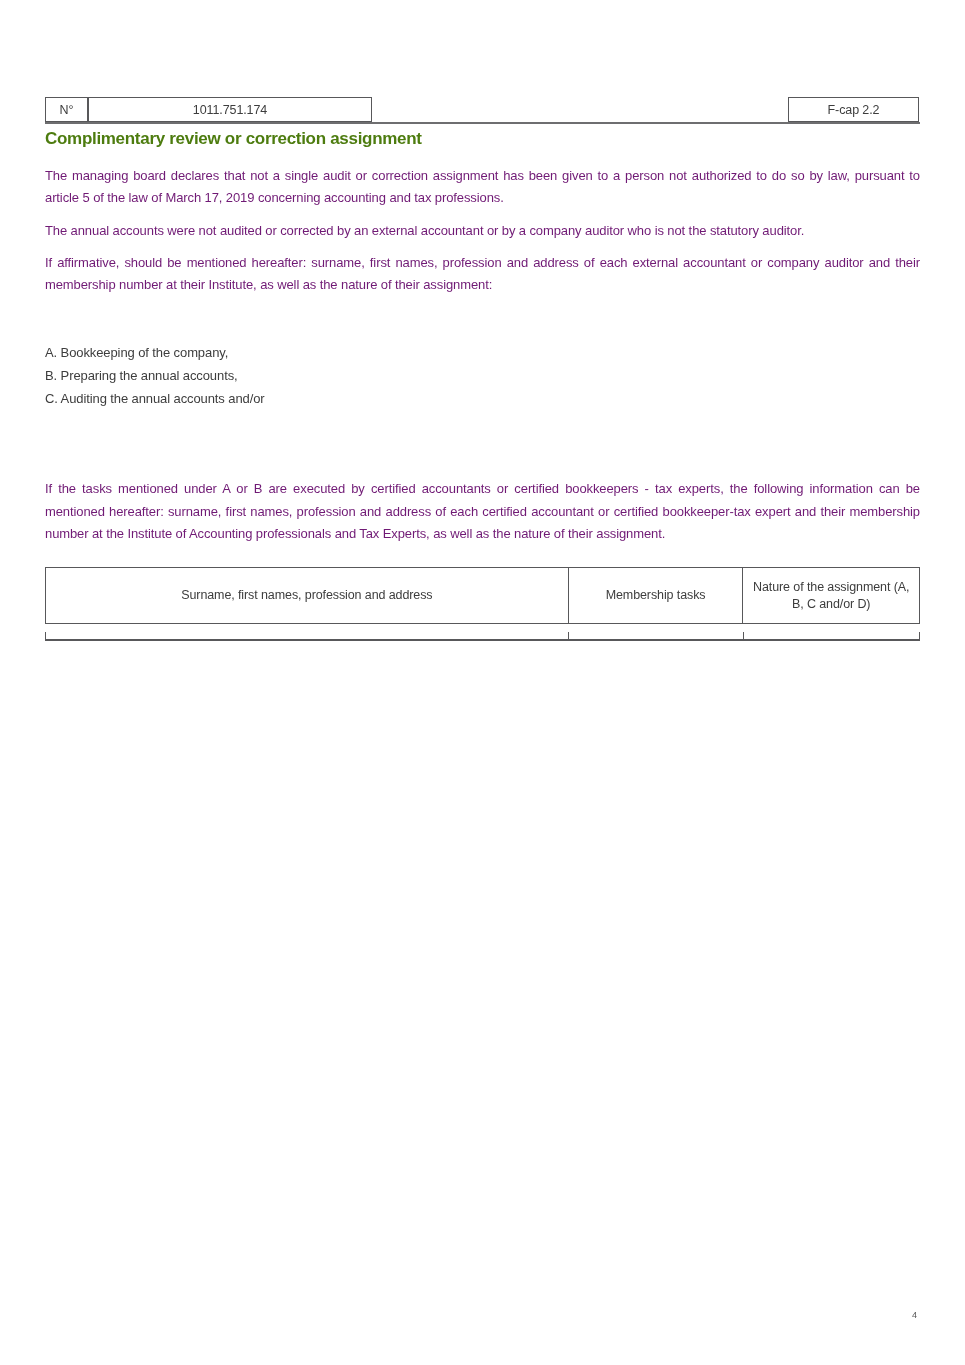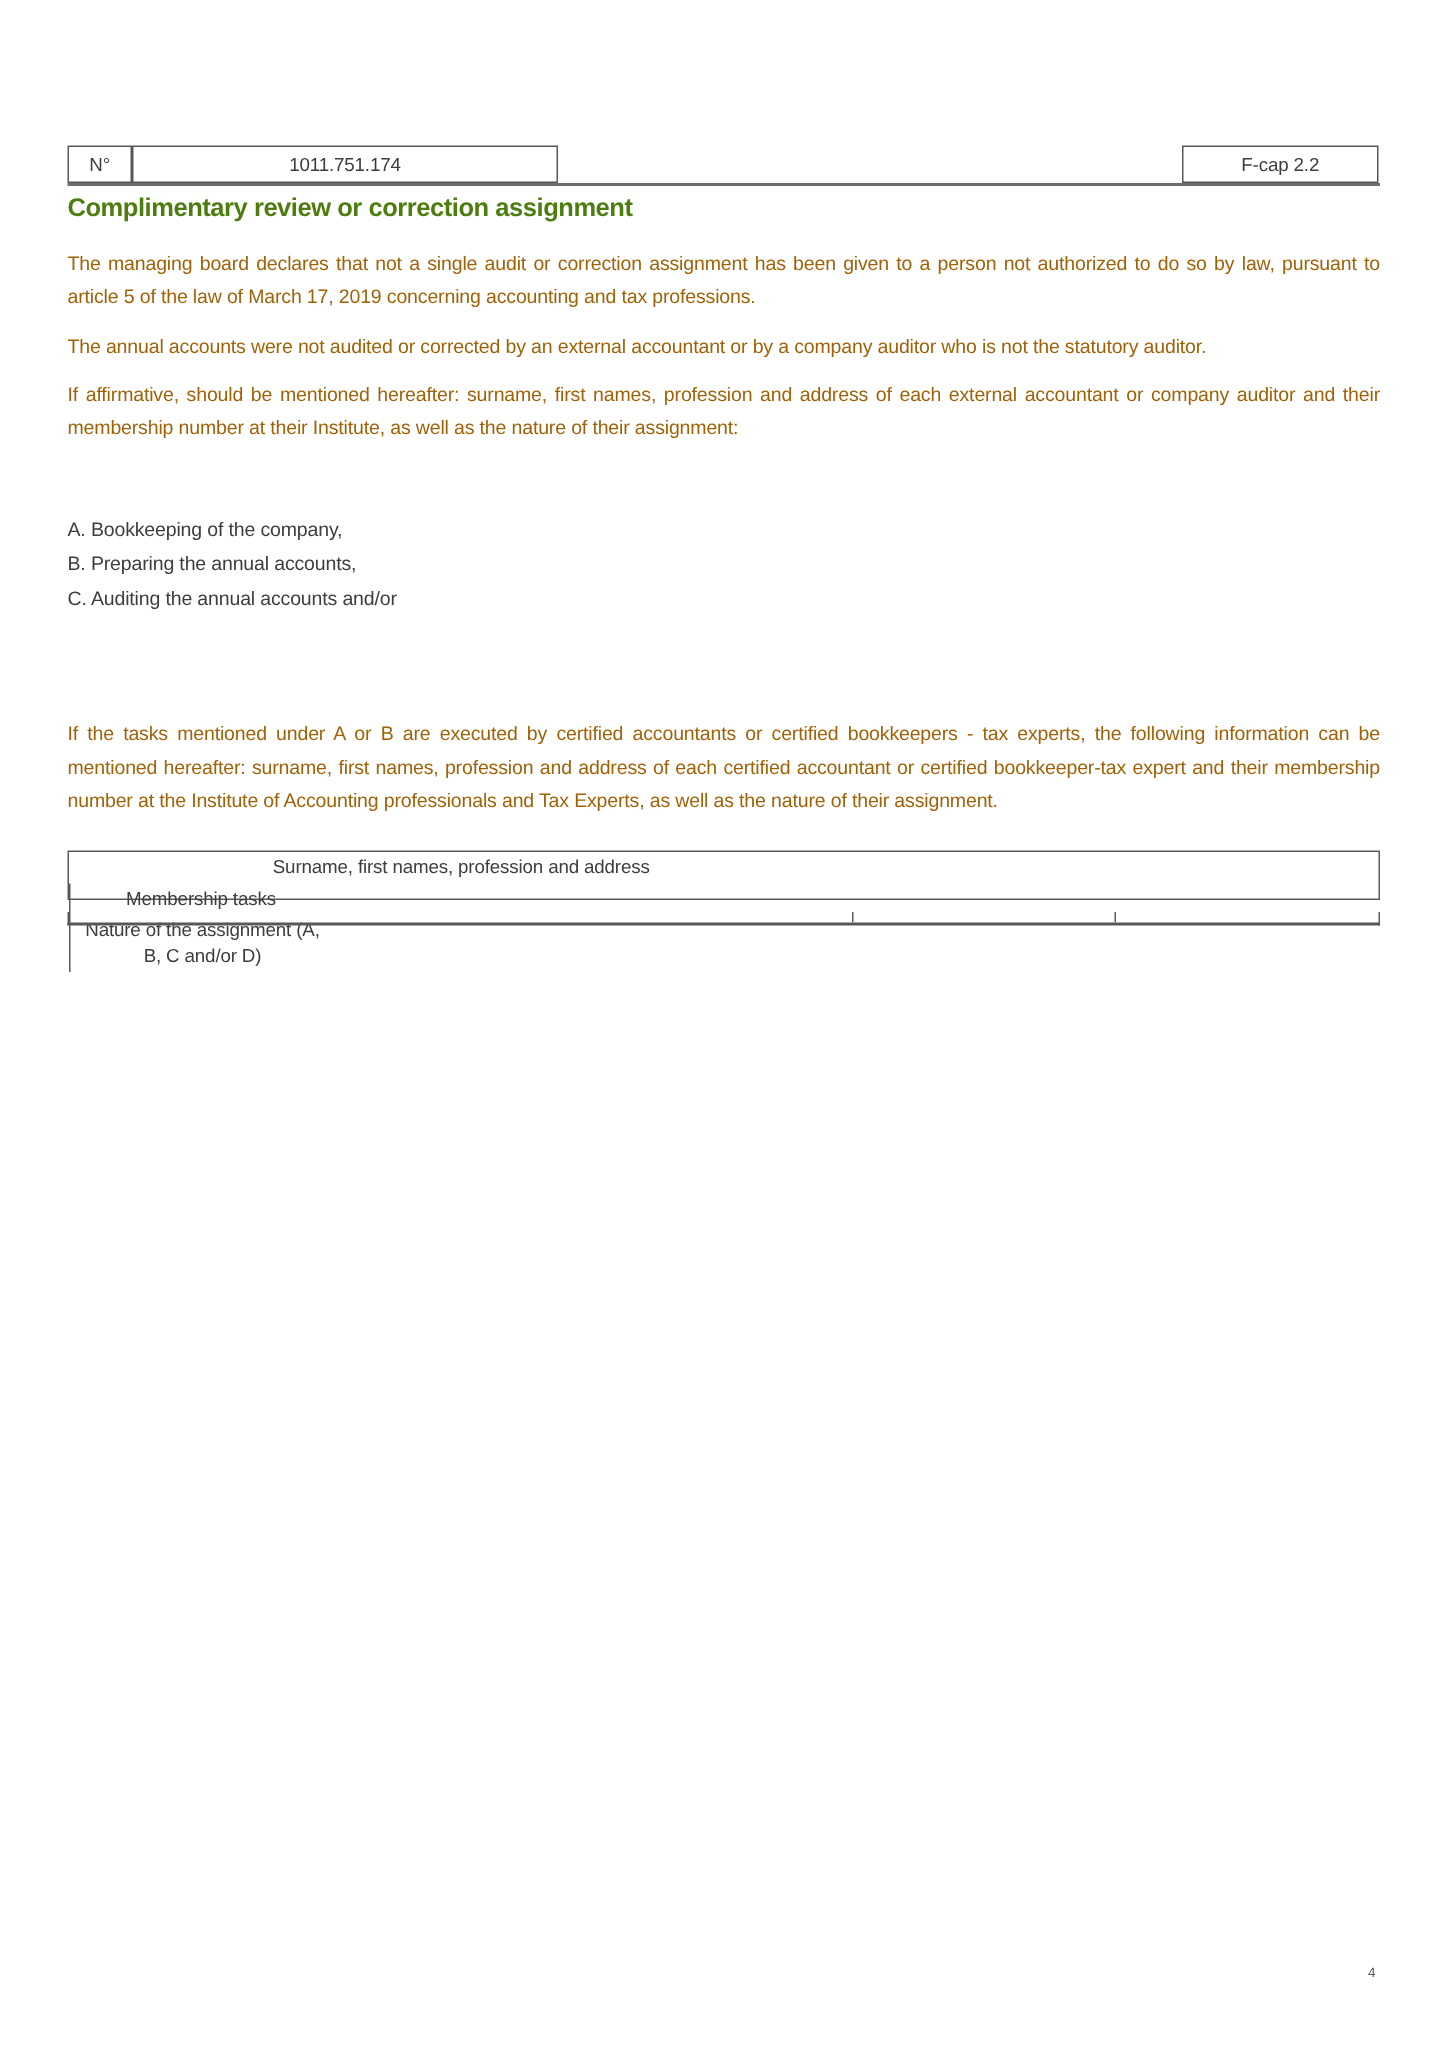--- a/index.html
+++ b/index.html
@@ -50,41 +50,40 @@
     font-weight: 700;
     color: #4d7c0f;
     letter-spacing: -0.3px;
   }
 
   
   .para {
     font-size: 13px;
     line-height: 22px;
     letter-spacing: -0.1px;
-    color: #a16207;
+    color: #701a75;
   }
   .justified { text-align: justify; }
   .p1 { top: 165px; }
   .p2 { top: 220px; }
   .p3 { top: 252px; }
   .p4 { top: 478px; line-height: 22.5px; }
 
   
   .task-list { top: 341px; font-size: 13px; line-height: 23px; letter-spacing: -0.1px; }
   .task-list div { white-space: nowrap; }
 
   
   .info-table { top: 567px; }
   .thead-row {
     position: relative;
-    height: 33px;
+    height: 57px;
     border: 1.5px solid #58585a;
     box-sizing: border-box;
     display: flex;
-    flex-direction: column;
   }
   .th-cell {
     display: flex;
     align-items: center;
     justify-content: center;
     text-align: center;
     font-size: 12.5px;
     line-height: 17px;
     letter-spacing: -0.1px;
     color: #3d3d3d;

